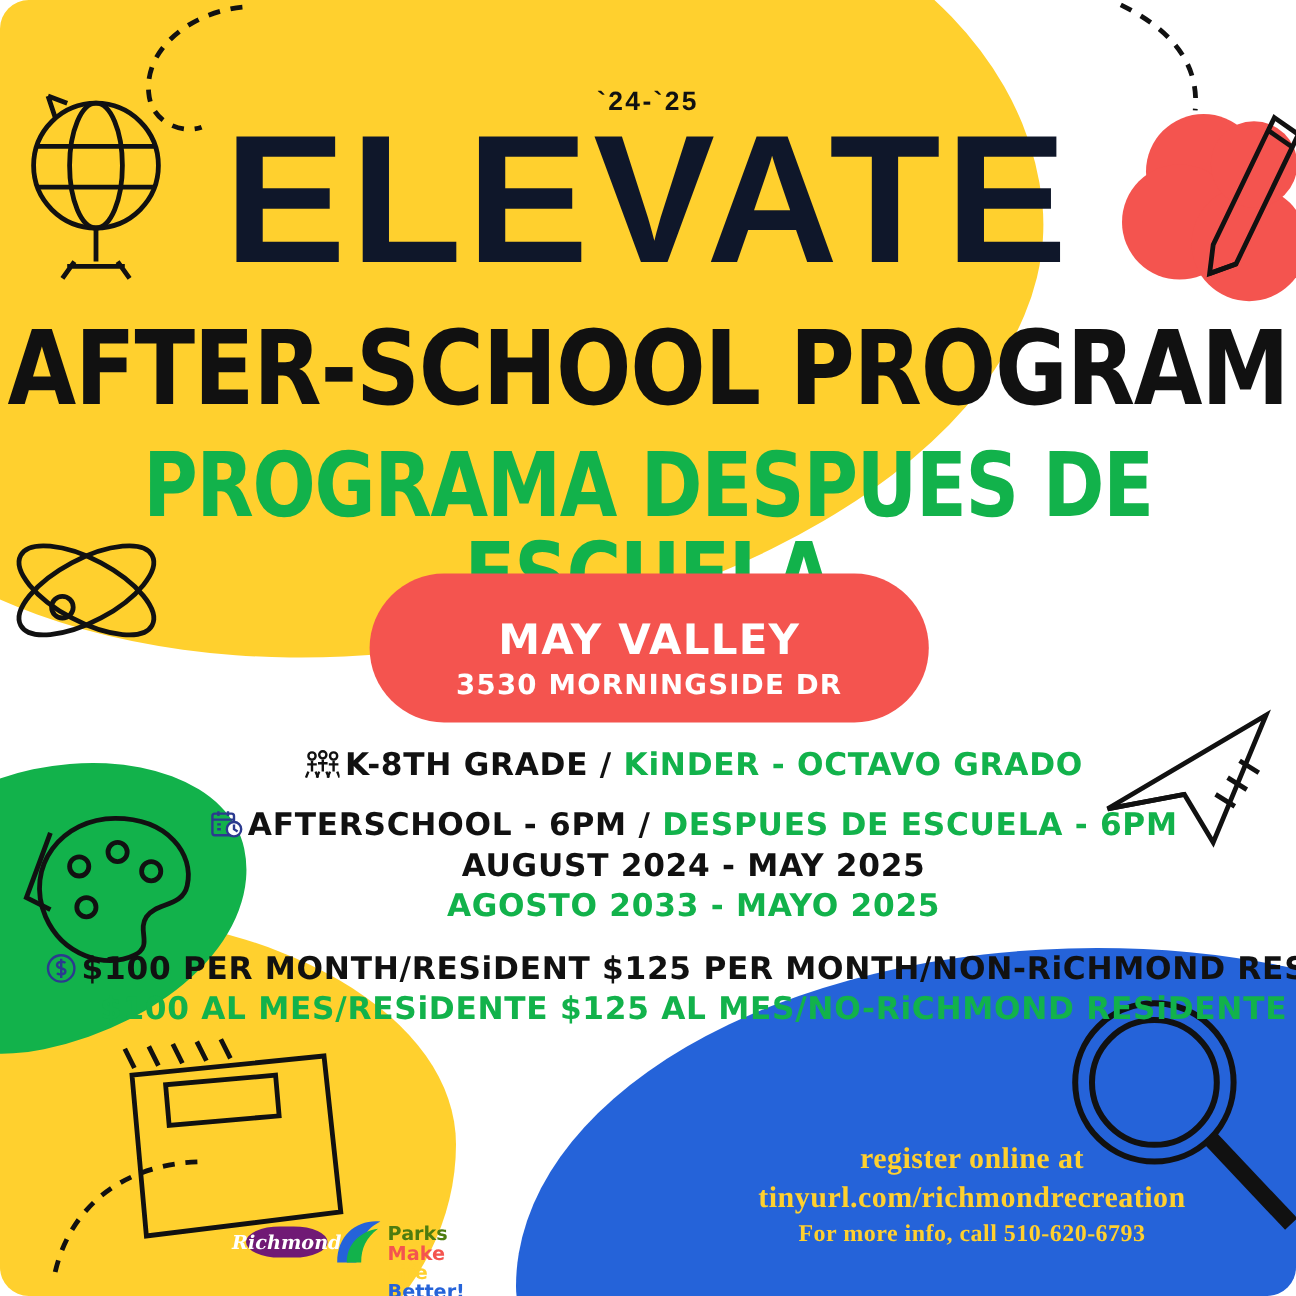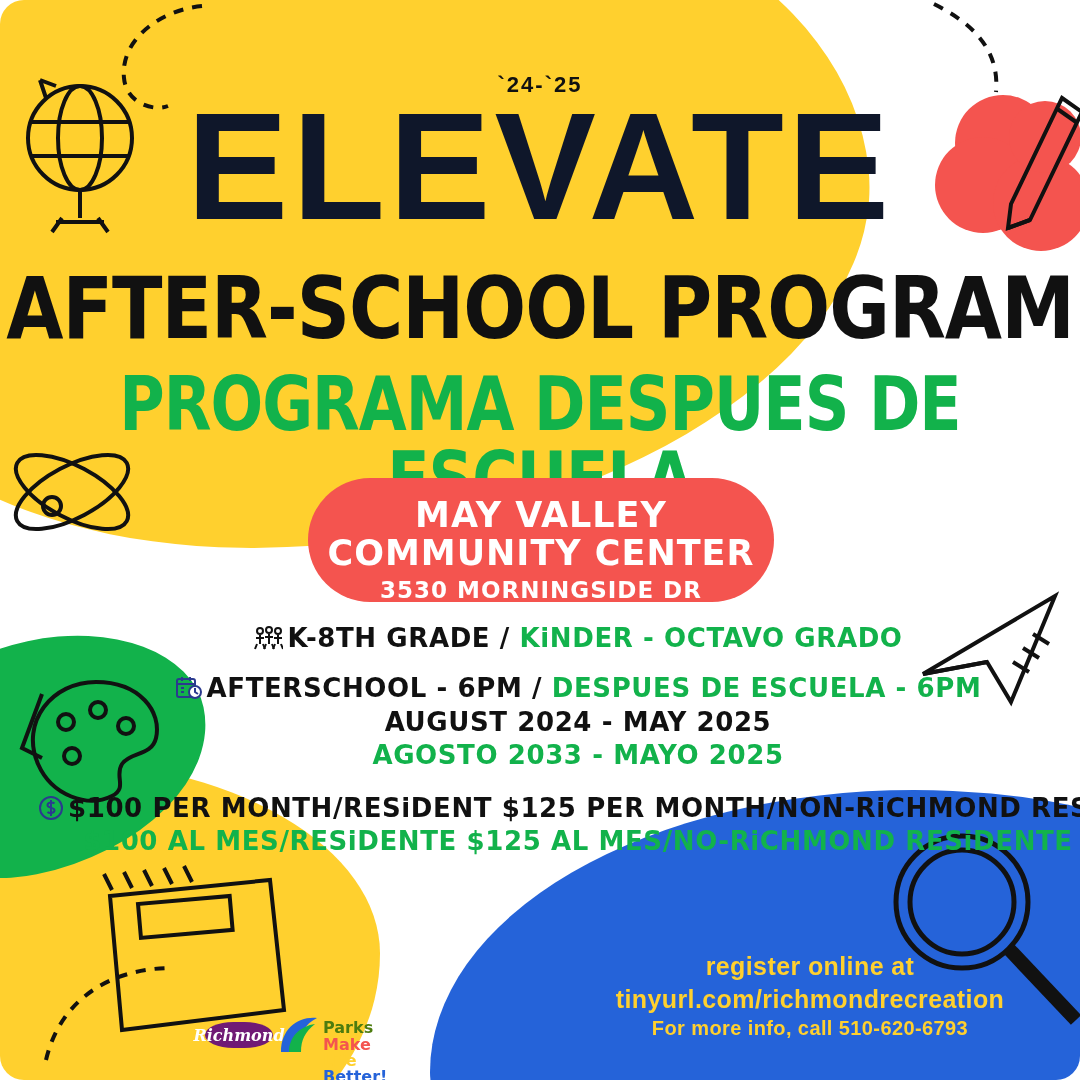--- a/index.html
+++ b/index.html
@@ -200,21 +200,21 @@
     margin-right: 4px;
   }
 
   .footer {
     position: absolute;
     top: 950px;
     left: 560px;
     width: 500px;
     text-align: center;
     color: #FFD02E;
-    font-family: Liberation Sans, sans-serif;
+    font-family: Liberation Serif, serif;
   }
   .footer-line {
     font-size: 25px;
     line-height: 1.3;
     font-weight: bold;
     letter-spacing: 0.4px;
   }
   .footer-line.small { font-size: 20px; }
 
   
@@ -338,21 +338,20 @@
 
   <div class="content">
 
     <div class="year">`24-`25</div>
     <div class="title-main">ELEVATE</div>
     <div class="title-sub-en">AFTER-SCHOOL PROGRAM</div>
     <div class="title-sub-es">PROGRAMA DESPUES DE ESCUELA</div>
 
     <div class="venue-pill">
       <div class="venue-line1">MAY VALLEY</div>
-      <div class="venue-line2">COMMUNITY CENTER</div>
       <div class="venue-line3">3530 MORNINGSIDE DR</div>
     </div>
 
     <div class="info">
 
       <div class="info-row">
         <svg class="inline-icon" width="30" height="26" viewBox="0 0 30 26" fill="none" stroke="#111" stroke-width="2">
           <circle cx="7" cy="6" r="3"></circle>
             <path d="M7 10 v9 M3 13 h8 M4 19 l-2 5 M10 19 l2 5"></path>
           <circle cx="16" cy="5" r="3"></circle>

